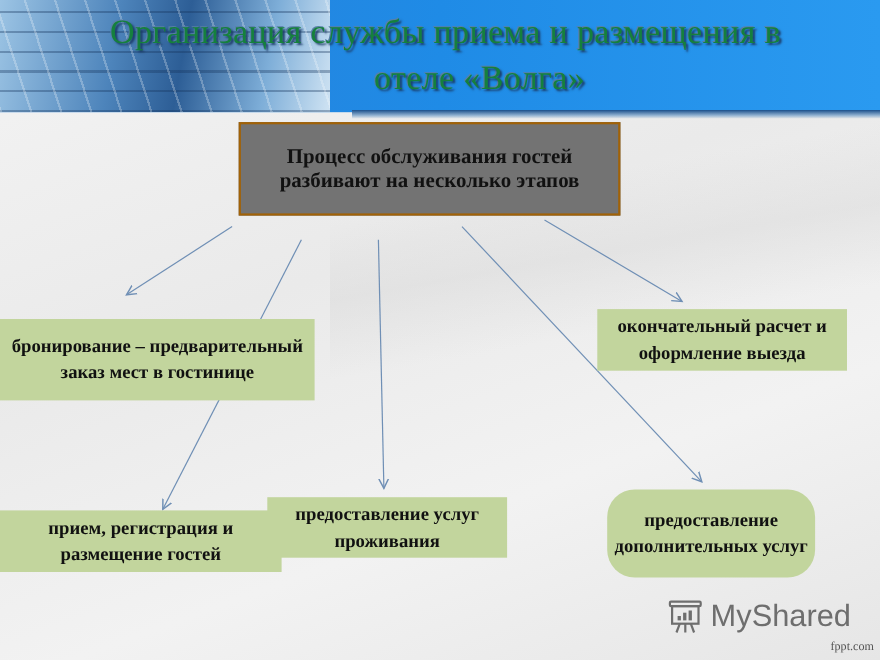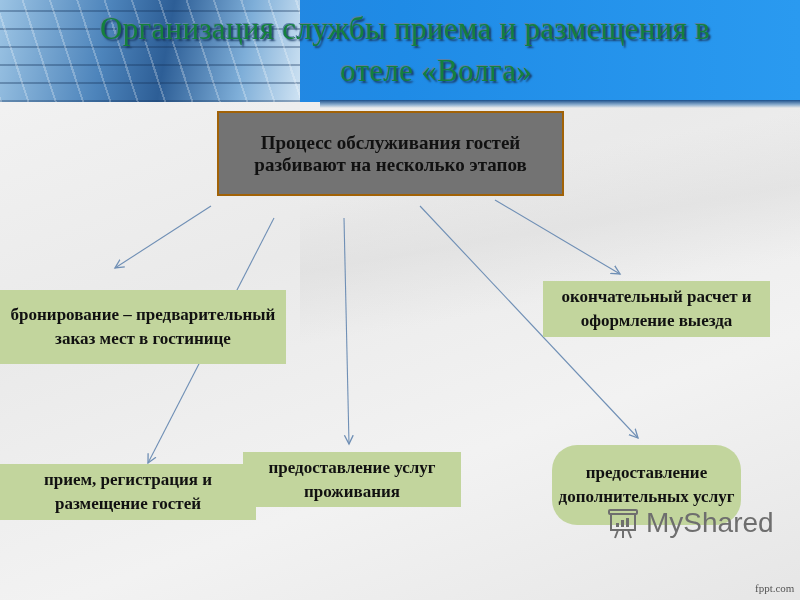--- a/index.html
+++ b/index.html
@@ -27,21 +27,21 @@
     text-align:center;font-weight:bold;color:#111;box-sizing:border-box;}
   .purple{background:#737373;border:2px solid #a16207;}
   .green{background:#c2d59d;}
   .b-root{left:217px;top:111px;width:347px;height:85px;font-size:19px;line-height:22px;}
   .b1{left:0;top:275px;width:286px;height:74px;font-size:17px;line-height:24px;margin-top:15px;}
   .b2{left:543px;top:281px;width:227px;height:56px;font-size:17px;line-height:24px;}
   .b3{left:0;top:464px;width:256px;height:56px;font-size:17px;line-height:24px;}
   .b4{left:243px;top:452px;width:218px;height:55px;font-size:17px;line-height:24px;}
   .b5{left:552px;top:445px;width:189px;height:80px;font-size:17px;line-height:24px;border-radius:25px;}
   svg.arrows{position:absolute;left:0;top:0;}
-  .logo{position:absolute;left:606px;top:506px;display:flex;align-items:center;gap:6px;
+  .logo{position:absolute;left:606px;top:543px;display:flex;align-items:center;gap:6px;
     color:#6e6e6e;font-family:"Liberation Sans",sans-serif;font-size:28px;}
   .fppt{position:absolute;left:755px;top:582px;font-family:Liberation Serif, serif;
     font-size:11px;color:#555;}
 </style>
 </head>
 <body>
 
 <div class="bg-streak"></div>
 
 <div class="header">

